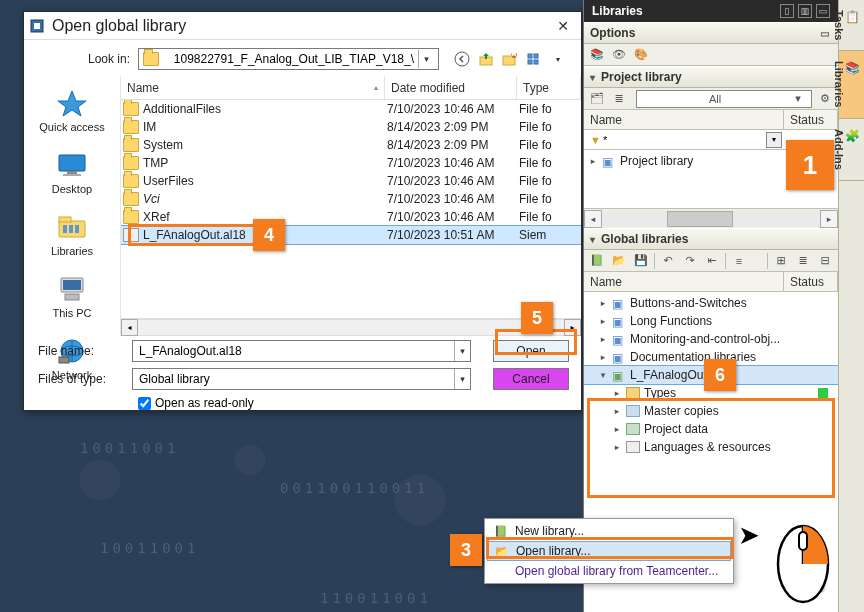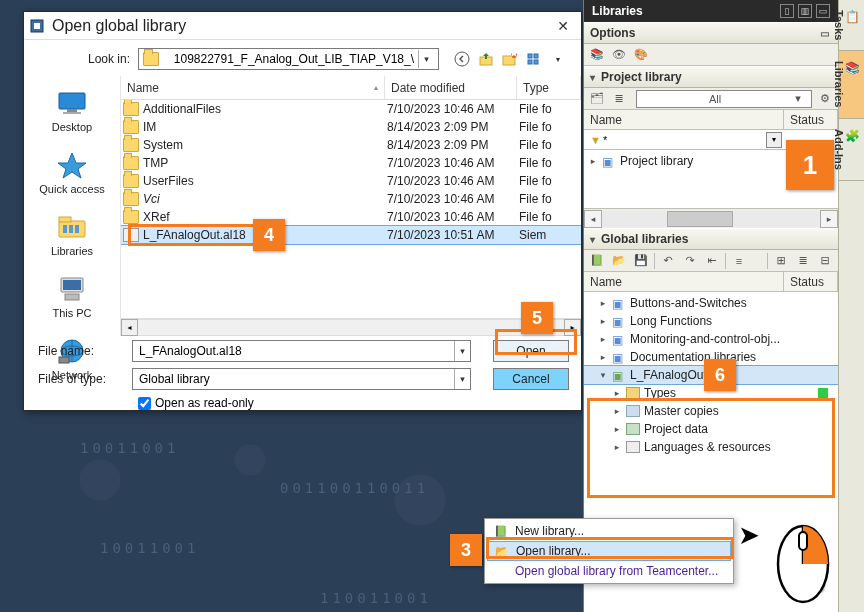--- a/index.html
+++ b/index.html
@@ -57,21 +57,21 @@
   .hscroll-placeholder { height:18px; border-top:1px solid #ddd; display:flex; align-items:center; }
   .hscroll-placeholder .arrow { width:17px; height:17px; border:1px solid #aaa; background:#f0f0f0; display:flex; align-items:center; justify-content:center; font-size:8px; }
   .hscroll-placeholder .track { flex:1; height:17px; background:#f0f0f0; border:1px solid #ddd; border-left:none; border-right:none; }
 
   .bottom-fields { padding:4px 12px 4px 110px; display:flex; flex-direction:column; gap:6px; }
   .field-row { display:flex; align-items:center; gap:10px; }
   .field-row .flabel { width:84px; font-size:12px; color:#222; margin-left:-96px; text-align:left; }
   .field-row .combo { flex:1; height:22px; border:1px solid #7a7a7a; display:flex; align-items:center; padding:0 6px; background:#fff; position:relative; }
   .field-row .combo input { border:none; width:100%; font-size:12px; outline:none; }
   .field-row .combo .dd-arrow { position:absolute; right:0; top:0; height:100%; }
-  .dlg-btn { width:76px; height:22px; border:1px solid #7a7a7a; background:#7dd3fc; display:flex; align-items:center; justify-content:center; font-size:12px; color:#222; margin-left:12px; }
+  .dlg-btn { width:76px; height:22px; border:1px solid #7a7a7a; background:#d946ef; display:flex; align-items:center; justify-content:center; font-size:12px; color:#222; margin-left:12px; }
   .dlg-btn.open { background:#e8f3fb; }
   .readonly-row { display:flex; align-items:center; gap:4px; padding:2px 0 6px 114px; }
   .readonly-row input[type=checkbox]{ width:13px; height:13px; }
   .readonly-row label { font-size:12px; }
 
   
   .right-panel { position:absolute; right:26px; top:0; width:255px; height:612px; background:#e9e9df; border-left:1px solid #777; display:flex; flex-direction:column; }
   .panel-header { height:22px; background:#2a2a2a; color:#fff; display:flex; align-items:center; padding:0 8px; }
   .panel-header .ptitle { flex:1; font-size:12px; font-weight:bold; }
   .panel-header .phicons { display:flex; gap:4px; }
@@ -192,31 +192,31 @@
             <rect x="8" y="9" width="4" height="4" fill="#5a9ad4" stroke="#2a6ab0"></rect>
           </svg>
       </span>
       <span style="font-size:8px;color:#333">▾</span>
     </div>
   </div>
   <div class="dialog-body">
     <div class="places" id="places-bar">
         <div class="place">
           <div class="picon"><svg width="34" height="28">
+              <polygon points="17,2 21,12 31,12 23,18 26,27 17,21 8,27 11,18 3,12 13,12" fill="#3a9bdc" stroke="#1a6aac"></polygon>
+            </svg></div>
+          <div class="plabel">Quick access</div>
+        </div>
+        <div class="place">
+          <div class="picon"><svg width="34" height="28">
               <rect x="4" y="4" width="26" height="16" fill="#2a8ad6" stroke="#185a96" rx="1"></rect>
               <rect x="12" y="20" width="10" height="3" fill="#888"></rect>
               <rect x="8" y="23" width="18" height="2" fill="#aaa"></rect>
             </svg></div>
           <div class="plabel">Desktop</div>
-        </div>
-        <div class="place">
-          <div class="picon"><svg width="34" height="28">
-              <polygon points="17,2 21,12 31,12 23,18 26,27 17,21 8,27 11,18 3,12 13,12" fill="#3a9bdc" stroke="#1a6aac"></polygon>
-            </svg></div>
-          <div class="plabel">Quick access</div>
         </div>
         <div class="place">
           <div class="picon"><svg width="34" height="28">
               <rect x="4" y="8" width="26" height="16" fill="#fdd76b" stroke="#caa93e" rx="1"></rect>
               <rect x="4" y="4" width="12" height="5" fill="#fdd76b" stroke="#caa93e"></rect>
               <rect x="8" y="12" width="4" height="8" fill="#5a9ad4"></rect>
               <rect x="14" y="12" width="4" height="8" fill="#5a9ad4"></rect>
               <rect x="20" y="12" width="4" height="8" fill="#5a9ad4"></rect>
             </svg></div>
           <div class="plabel">Libraries</div>

